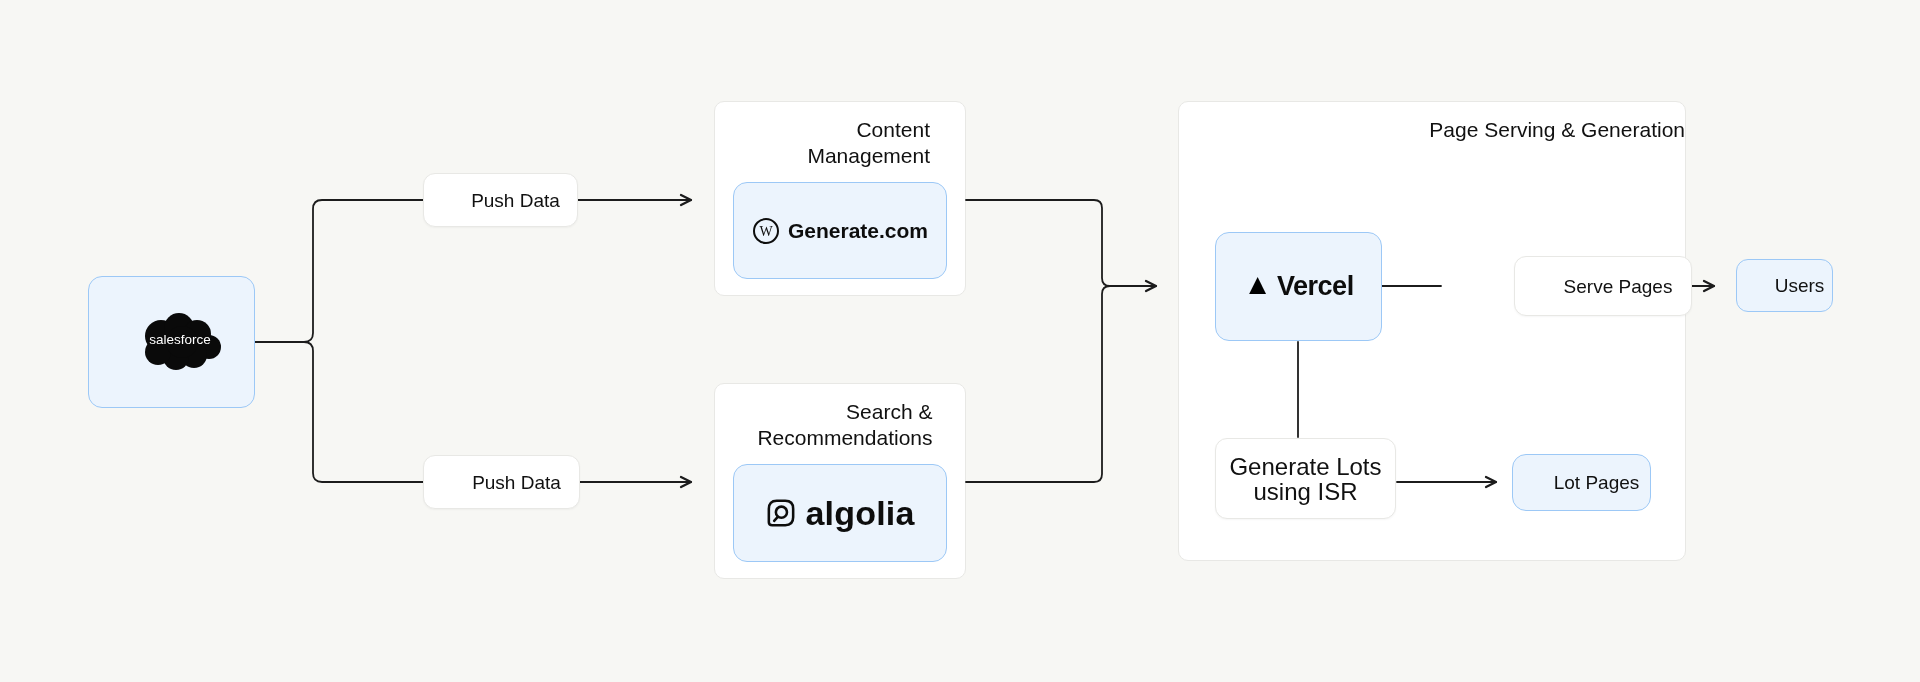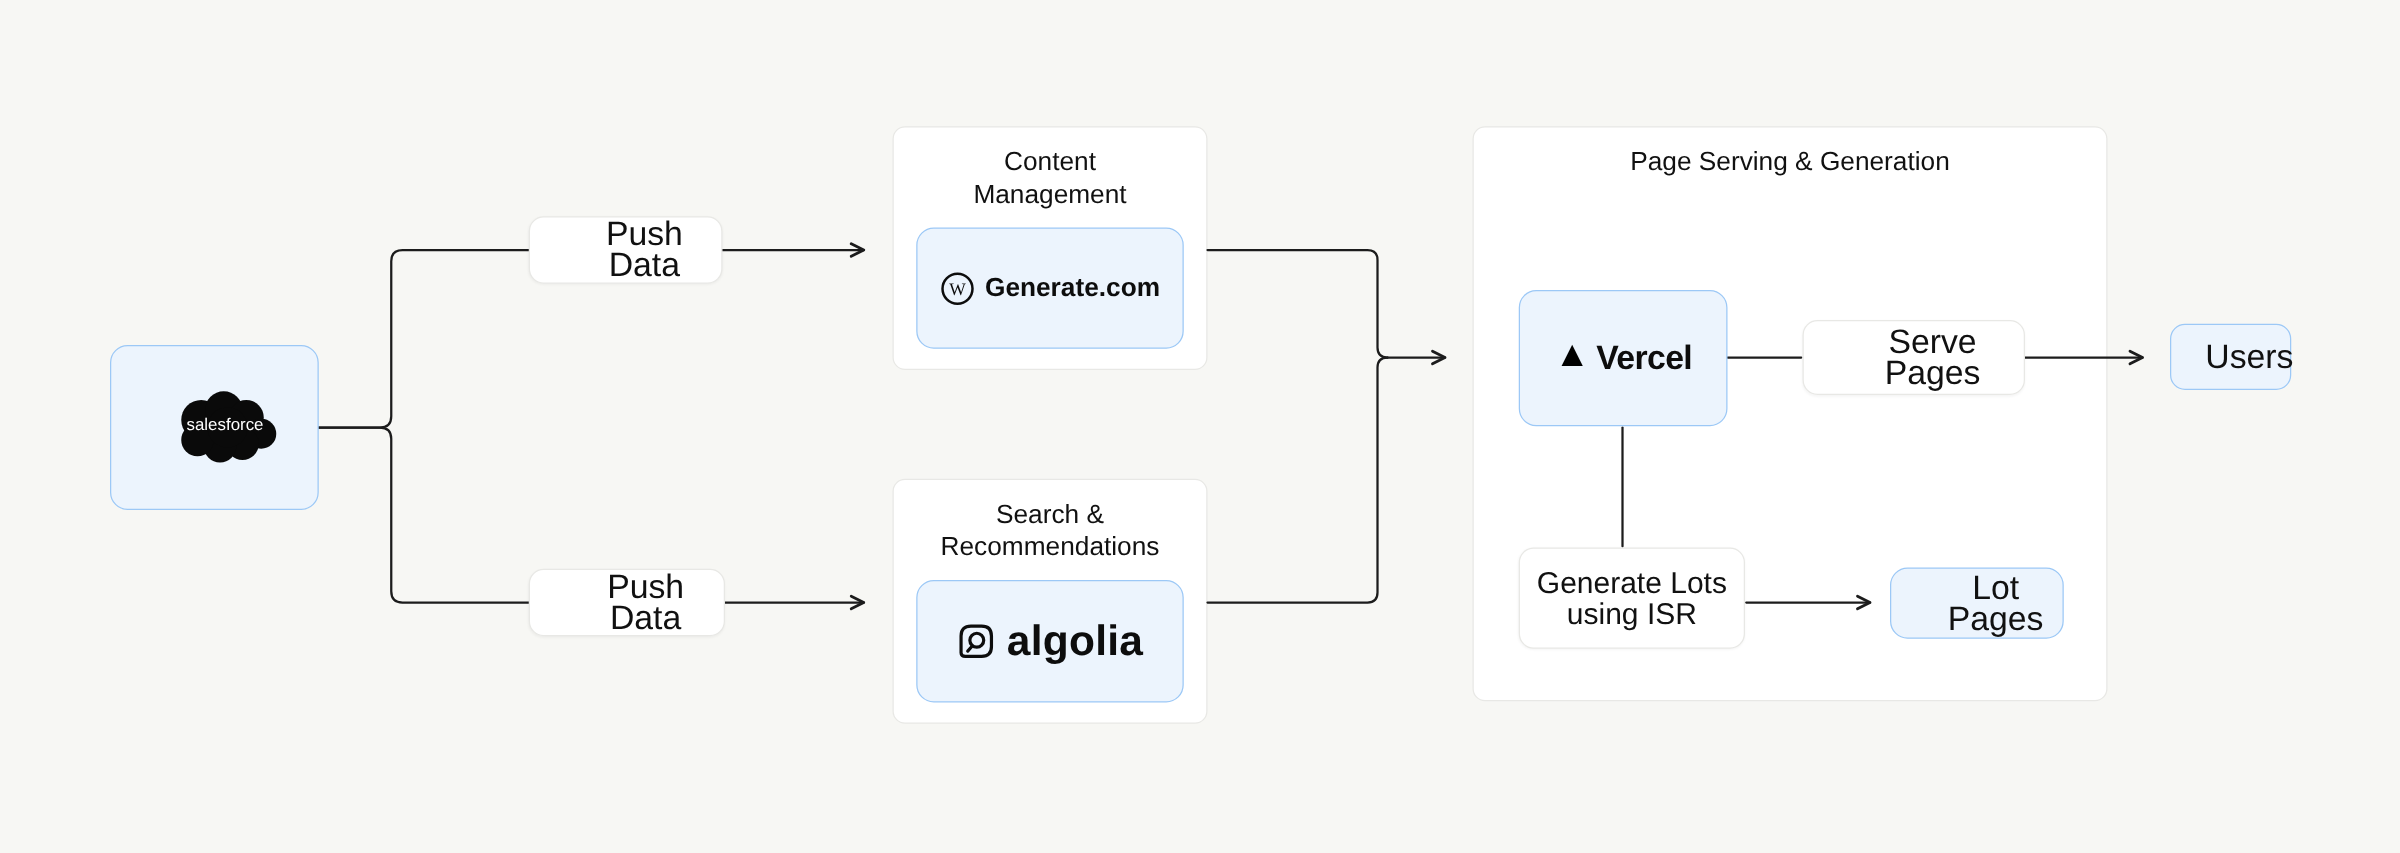--- a/index.html
+++ b/index.html
@@ -16,21 +16,21 @@
   .group{
     position:absolute;
     background:#ffffff;
     border:1.5px solid #e8e8e5;
     border-radius:10px;
     z-index:0;
     box-sizing:border-box;
   }
   .group-title{
     margin:15px auto 0 auto;
-    text-align:center;
+    text-align:right;
     font-size:21px;
     line-height:26px;
     color:#111;
   }
   .node{
     position:absolute;
     z-index:2;
     box-sizing:border-box;
     display:flex;
     align-items:center;
@@ -41,21 +41,21 @@
     background:#ecf4fd;
     border:1.5px solid #9cc8f6;
     border-radius:14px;
   }
   .node-white{
     background:#ffffff;
     border:1.5px solid #e8e8e5;
     border-radius:12px;
     box-shadow:0 1px 2px rgba(0,0,0,0.04);
   }
-  .label{font-size:27px;line-height:25px;color:#111;margin-left:30px;}
+  .label{font-size:19px;line-height:25px;color:#111;margin-left:30px;}
   .label-sm{font-size:24px;line-height:25px;color:#111;}
   .wp-row,.al-row,.vc-row{display:flex;align-items:center;justify-content:center;gap:8px;}
   .wp-label{font-size:21px;font-weight:600;color:#0d0d0d;}
   .al-label{font-size:34px;font-weight:700;letter-spacing:0.2px;color:#0d0d0d;}
   .vc-row{gap:5px;}
   .vc-tri{font-size:29px;line-height:29px;color:#000;transform:translateY(-2px);}
   .vc-label{font-size:27px;font-weight:700;letter-spacing:-0.5px;color:#0d0d0d;}
   .sf-logo{display:block;}
 </style>
 </head>
@@ -148,21 +148,21 @@
     </div>
   </div>
 
   <div class="node node-blue" style="left:1215px;top:232px;width:167px;height:109px;">
     <div class="vc-row">
       <span class="vc-tri">▲</span>
       <span class="vc-label">Vercel</span>
     </div>
   </div>
 
-  <div class="node node-white" style="left:1442px;top:256px;width:178px;height:60px;justify-content:center;">
+  <div class="node node-white" style="left:1514px;top:256px;width:178px;height:60px;justify-content:center;">
     <span class="label">Serve Pages</span>
   </div>
 
   <div class="node node-white" style="left:1215px;top:438px;width:181px;height:81px;padding:0 10px;">
     <span class="label-sm">Generate Lots using ISR</span>
   </div>
 
   <div class="node node-blue" style="left:1512px;top:454px;width:139px;height:57px;">
     <span class="label">Lot Pages</span>
   </div>

